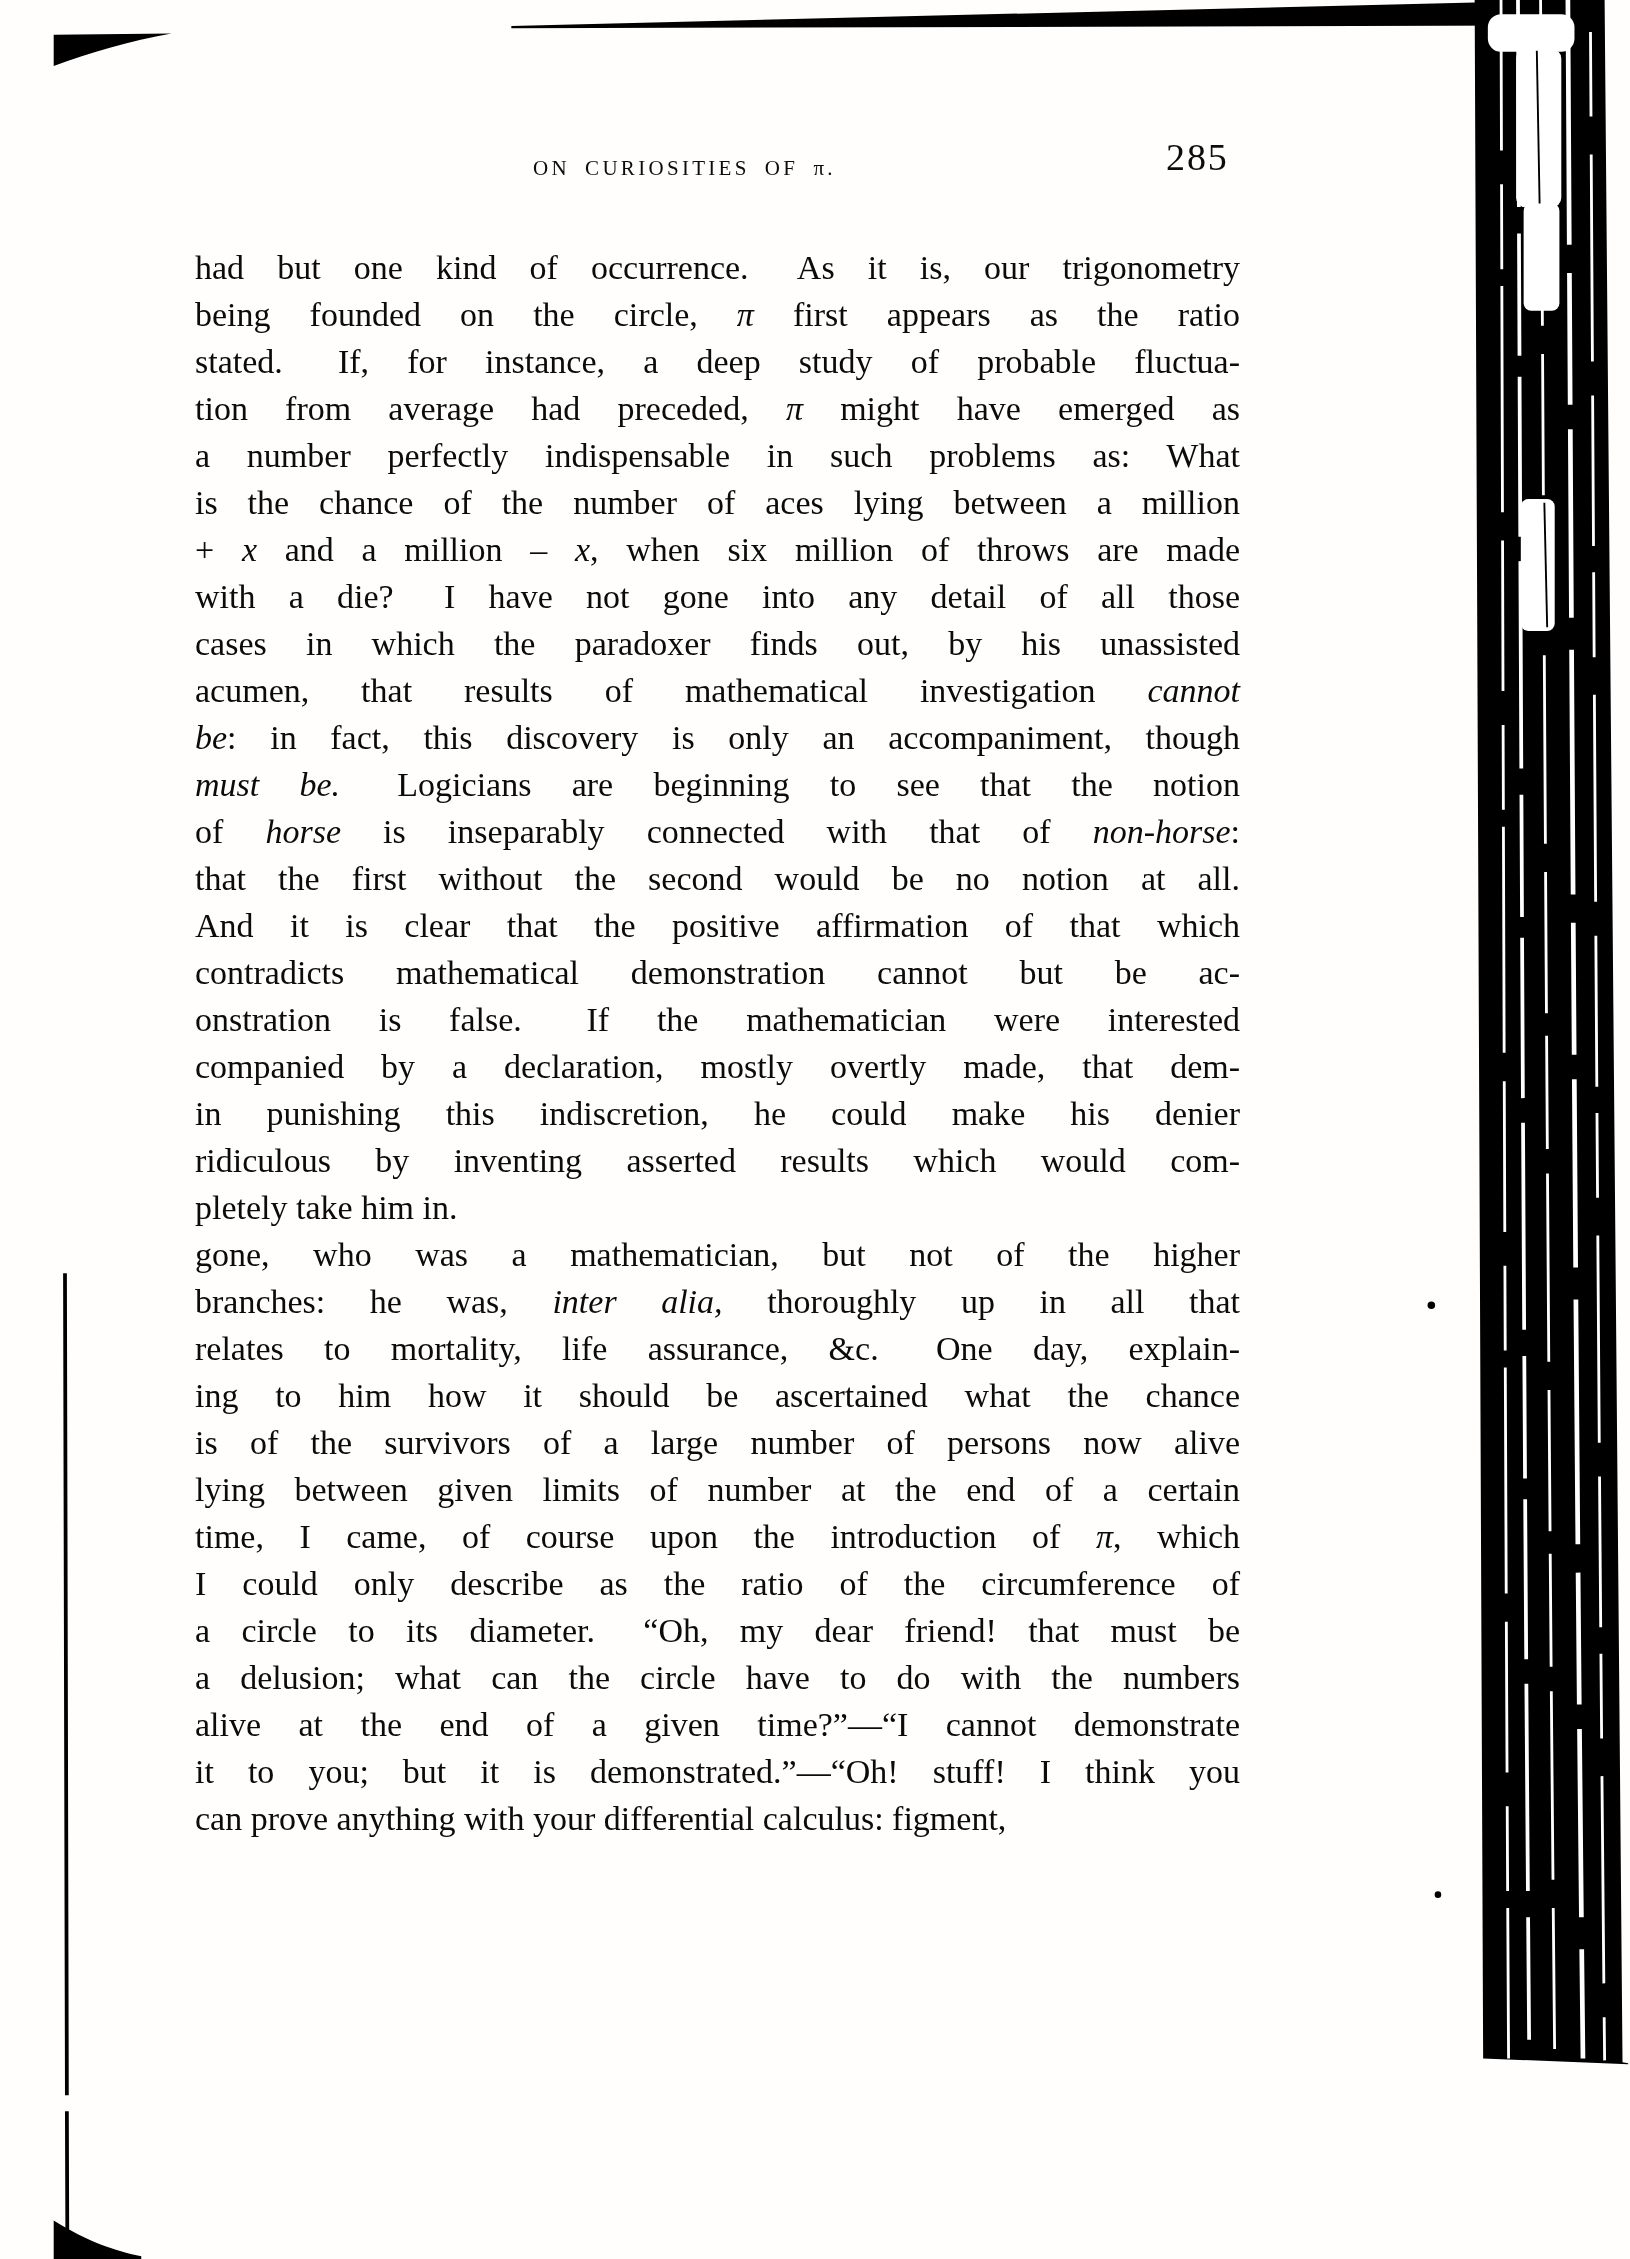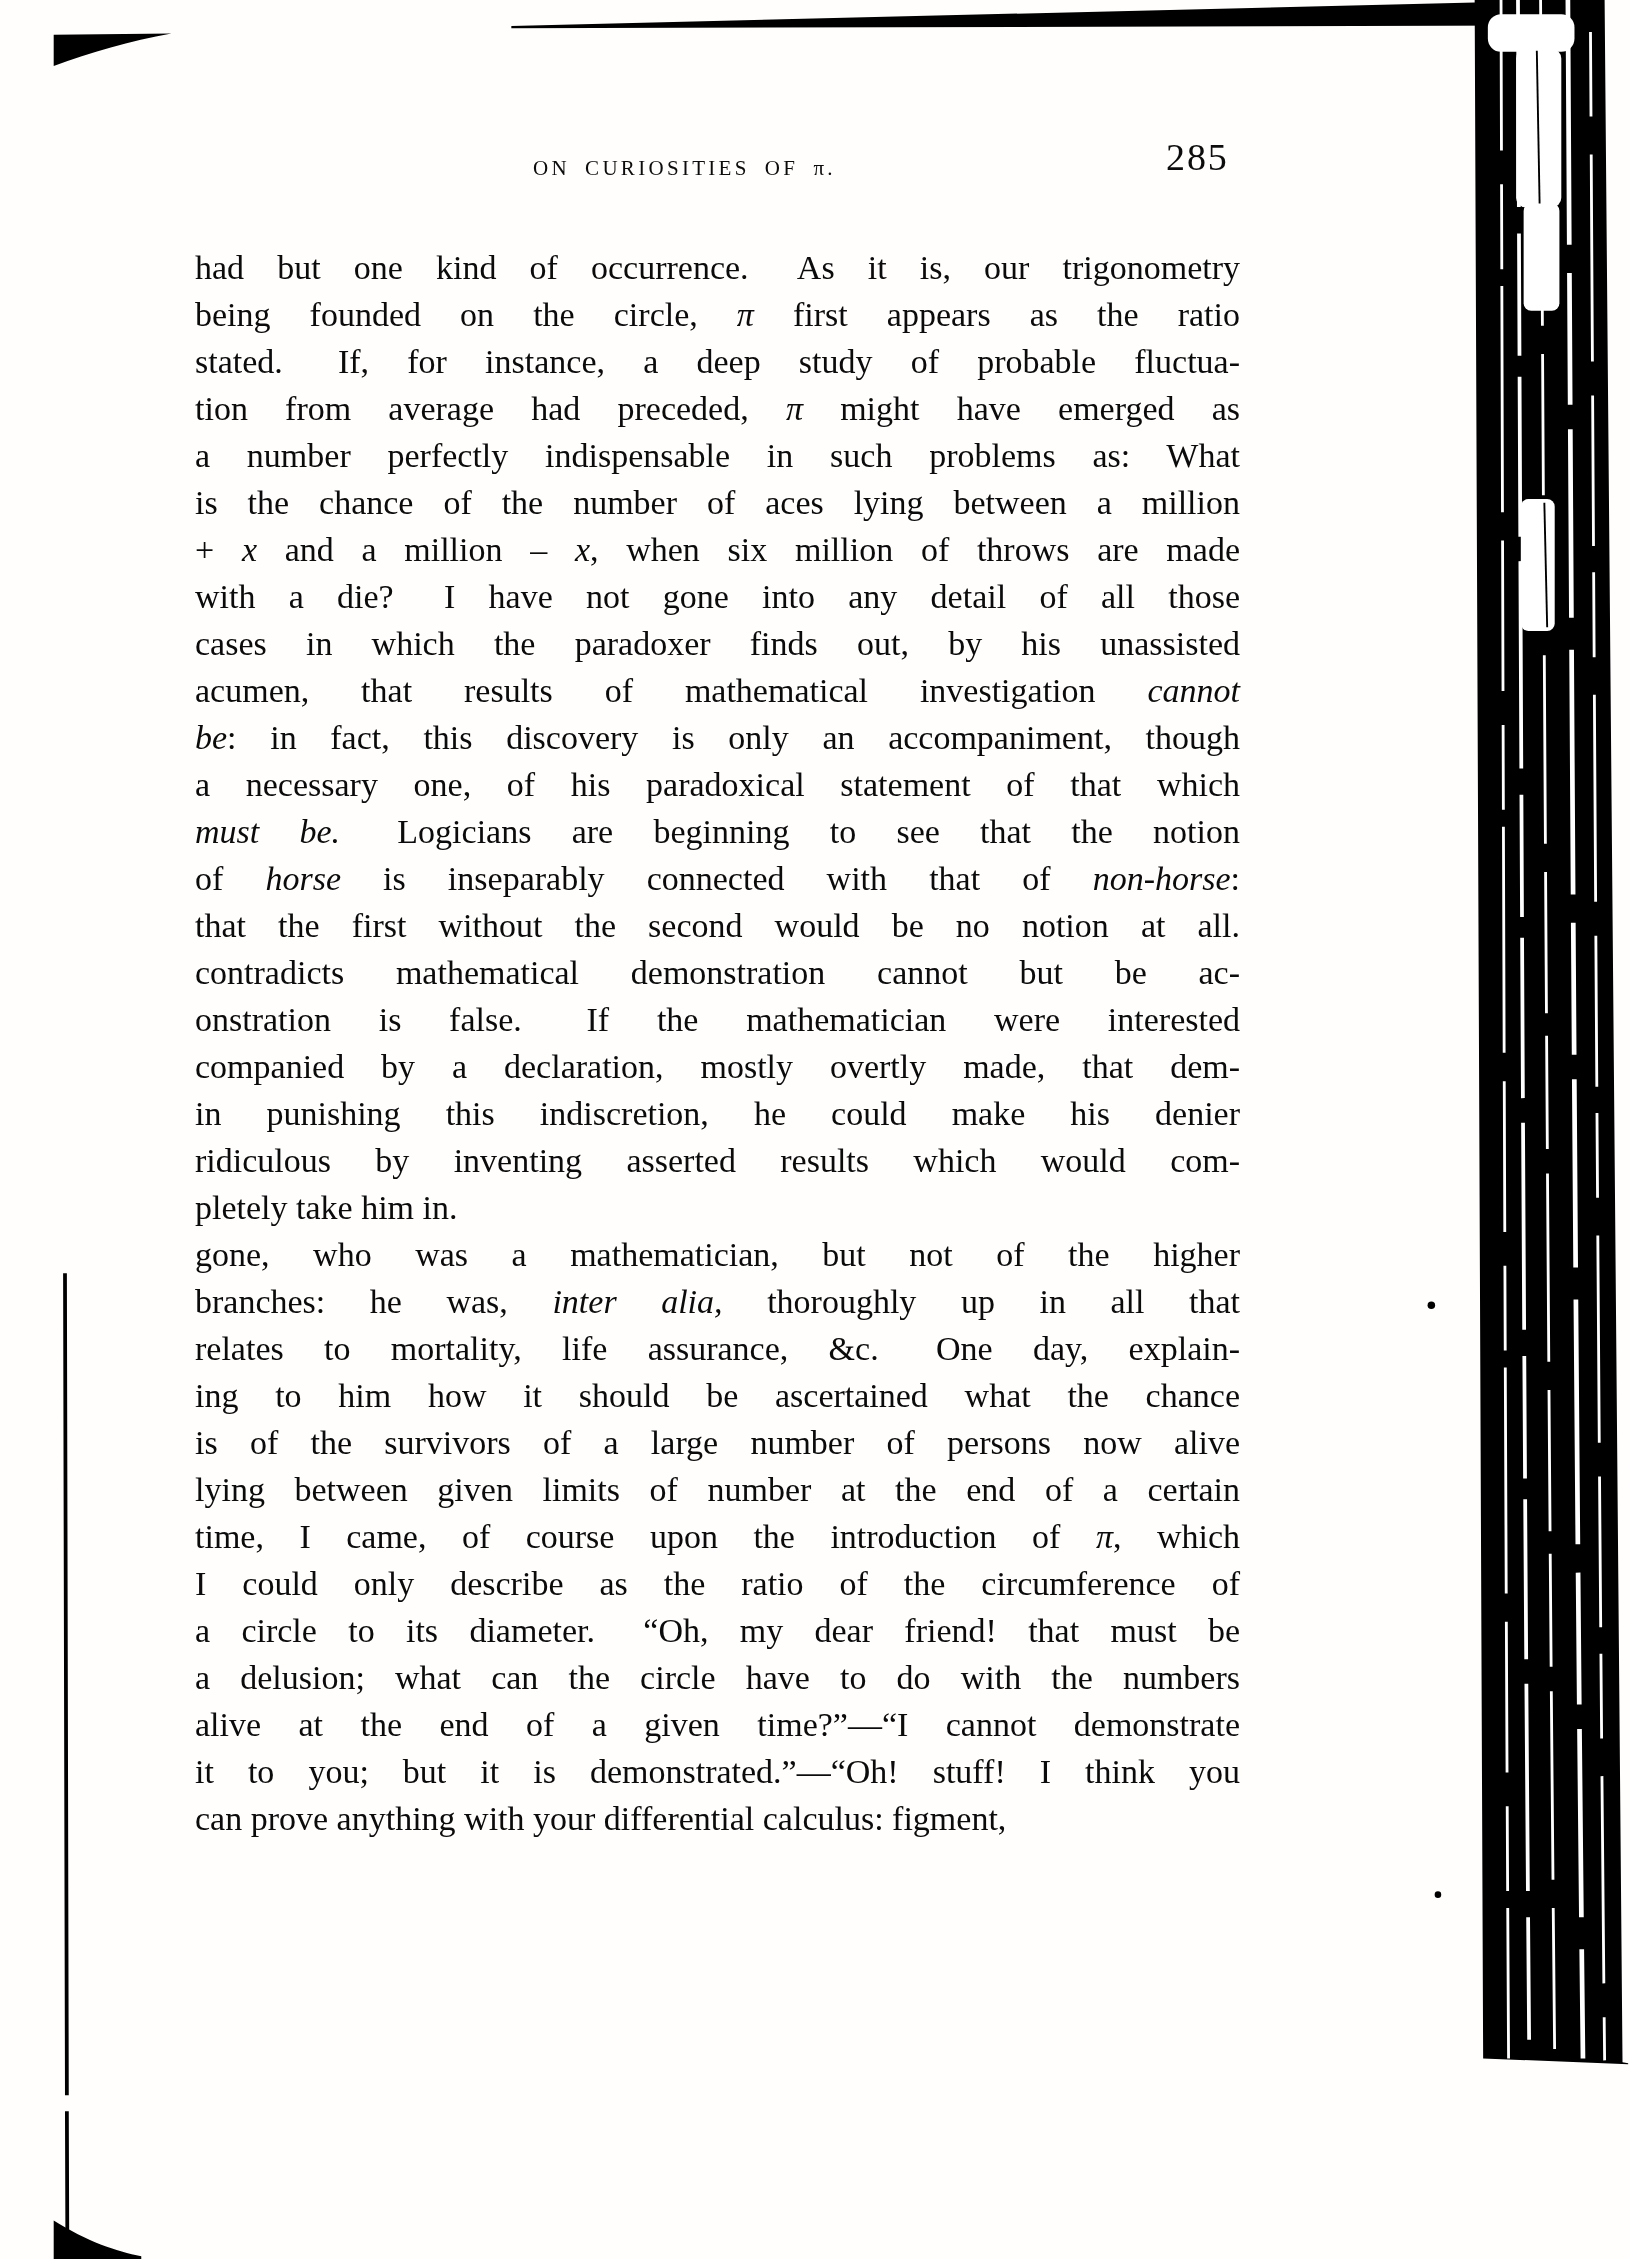--- a/index.html
+++ b/index.html
@@ -75,24 +75,24 @@
       <div class="line"><span>being founded on the circle, </span><i>π</i><span> first appears as the ratio</span></div>
       <div class="line"><span>stated.  If, for instance, a deep study of probable fluctua-</span></div>
       <div class="line"><span>tion from average had preceded, </span><i>π</i><span> might have emerged as</span></div>
       <div class="line"><span>a number perfectly indispensable in such problems as: What</span></div>
       <div class="line"><span>is the chance of the number of aces lying between a million</span></div>
       <div class="line"><span>+ </span><i>x</i><span> and a million – </span><i>x</i><span>, when six million of throws are made</span></div>
       <div class="line"><span>with a die?  I have not gone into any detail of all those</span></div>
       <div class="line"><span>cases in which the paradoxer finds out, by his unassisted</span></div>
       <div class="line"><span>acumen, that results of mathematical investigation </span><i>cannot</i></div>
       <div class="line"><i>be</i><span>: in fact, this discovery is only an accompaniment, though</span></div>
-      <div class="line"><span>a necessary one, of his paradoxical statement of that which</span></div>
       <div class="line"><i>must be.</i><span>  Logicians are beginning to see that the notion</span></div>
       <div class="line"><span>of </span><i>horse</i><span> is inseparably connected with that of </span><i>non-horse</i><span>:</span></div>
       <div class="line"><span>that the first without the second would be no notion at all.</span></div>
+      <div class="line"><span>And it is clear that the positive affirmation of that which</span></div>
       <div class="line"><span>contradicts mathematical demonstration cannot but be ac-</span></div>
       <div class="line"><span>onstration is false.  If the mathematician were interested</span></div>
       <div class="line"><span>companied by a declaration, mostly overtly made, that dem-</span></div>
       <div class="line"><span>in punishing this indiscretion, he could make his denier</span></div>
       <div class="line"><span>ridiculous by inventing asserted results which would com-</span></div>
       <div class="line flush"><span>pletely take him in.</span></div>
       <div class="line"><span>gone, who was a mathematician, but not of the higher</span></div>
       <div class="line"><span>branches: he was, </span><i>inter alia,</i><span> thoroughly up in all that</span></div>
       <div class="line"><span>relates to mortality, life assurance, &amp;c.  One day, explain-</span></div>
       <div class="line"><span>ing to him how it should be ascertained what the chance</span></div>

